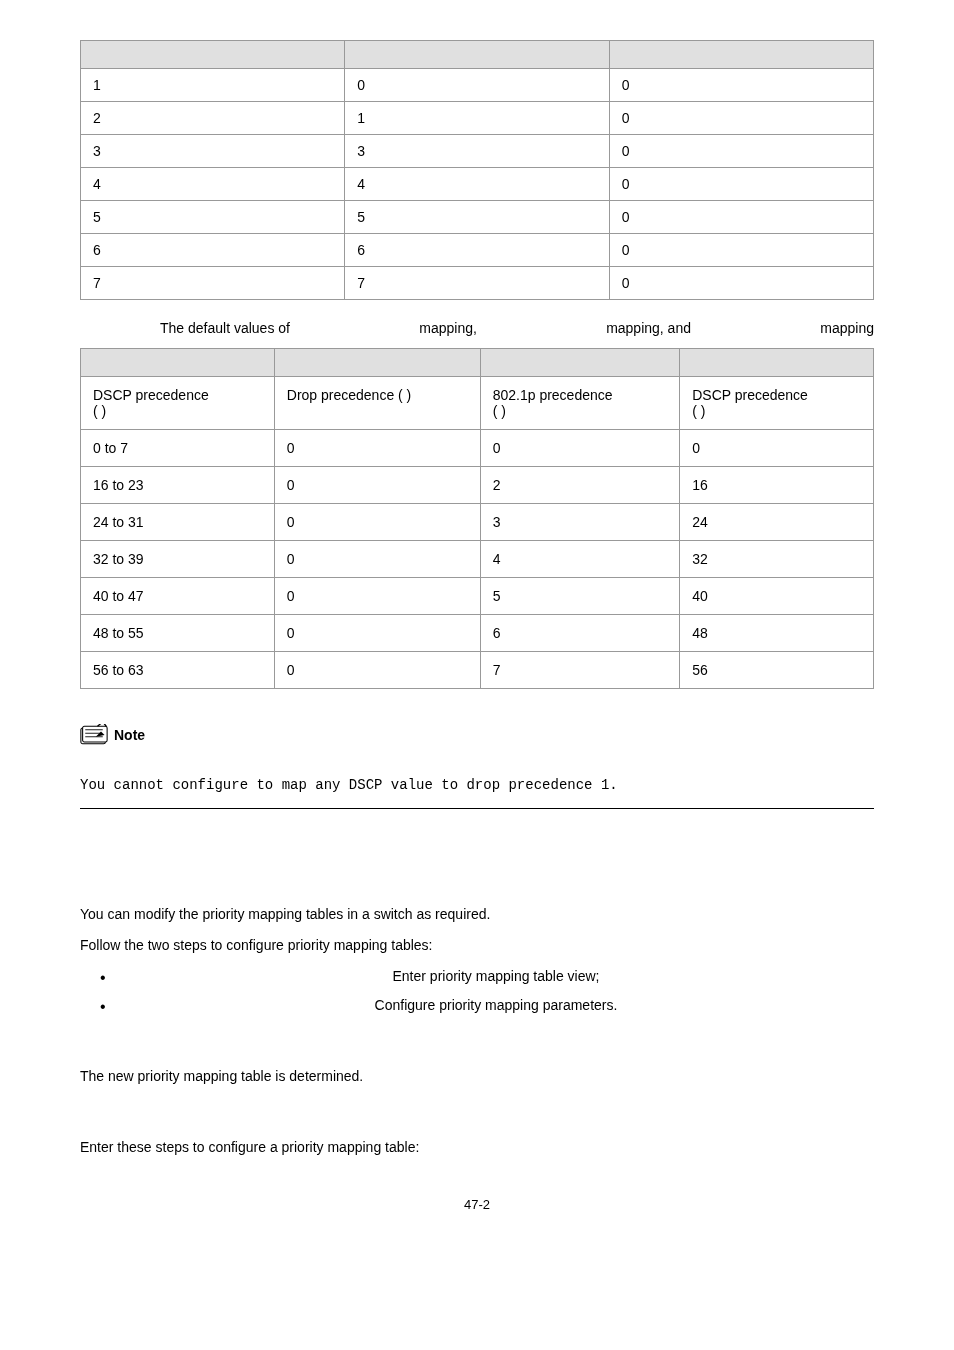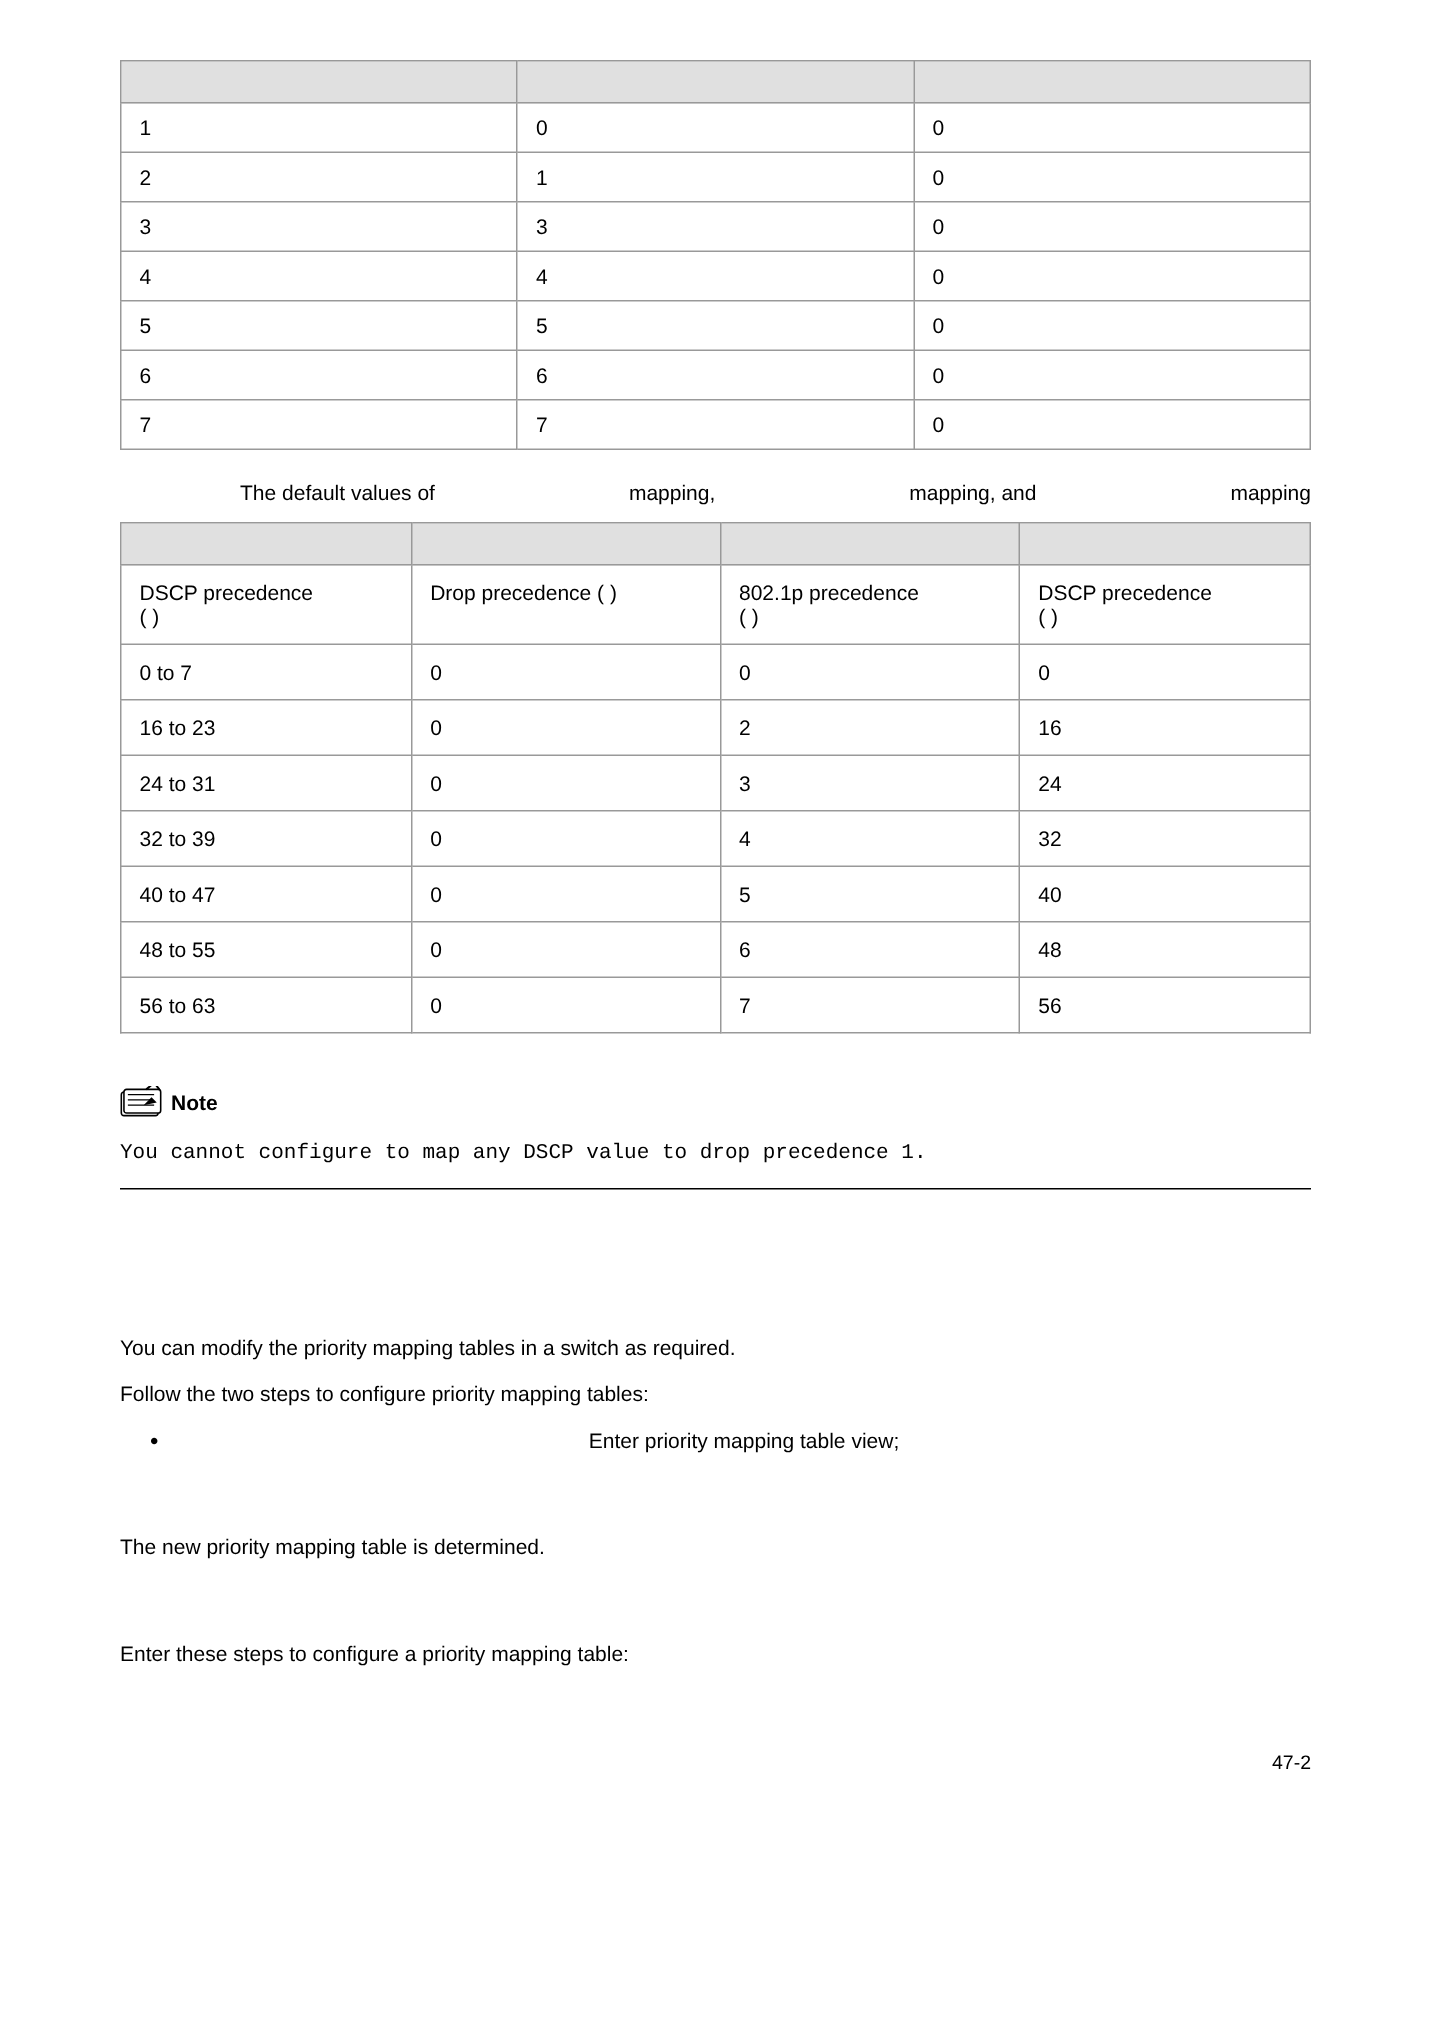--- a/index.html
+++ b/index.html
@@ -43,21 +43,21 @@
       white-space: pre;
     }
     .note-section {
       margin-top: 35px;
       margin-bottom: 25px;
     }
     .note-header {
       display: flex;
       align-items: center;
       gap: 6px;
-      margin-bottom: 15px;
+      margin-bottom: 31px;
     }
     .note-icon {
       width: 28px;
       height: 22px;
     }
     .note-label {
       font-weight: bold;
       font-size: 14px;
     }
     .note-text {
@@ -85,22 +85,22 @@
       margin-bottom: 8px;
       line-height: 1.5;
     }
     li::before {
       content: "•";
       position: absolute;
       left: 0;
       font-size: 16px;
     }
     .page-number {
-      text-align: right;
-      margin-top: 54px;
+      text-align: center;
+      margin-top: 39px;
       font-size: 13px;
     }
     .table2 td {
       padding: 10px 12px;
     }
   </style>
 </head>
 <body>
 
 <table>
@@ -241,20 +241,21 @@
   <p class="note-text">You cannot configure to map any DSCP value to drop precedence 1.</p>
   <hr class="note-divider">
 </div>
 
 <div style="height:70px;"></div>
 
 <p class="body-text">You can modify the priority mapping tables in a switch as required.</p>
 <p class="body-text">Follow the two steps to configure priority mapping tables:</p>
 <ul>
   <li>Enter priority mapping table view;</li>
+  <li>Configure priority mapping parameters.</li>
 </ul>
 
 <div style="height:40px;"></div>
 
 <p class="body-text">The new priority mapping table is determined.</p>
 
 <div style="height:40px;"></div>
 
 <p class="body-text">Enter these steps to configure a priority mapping table:</p>
 

